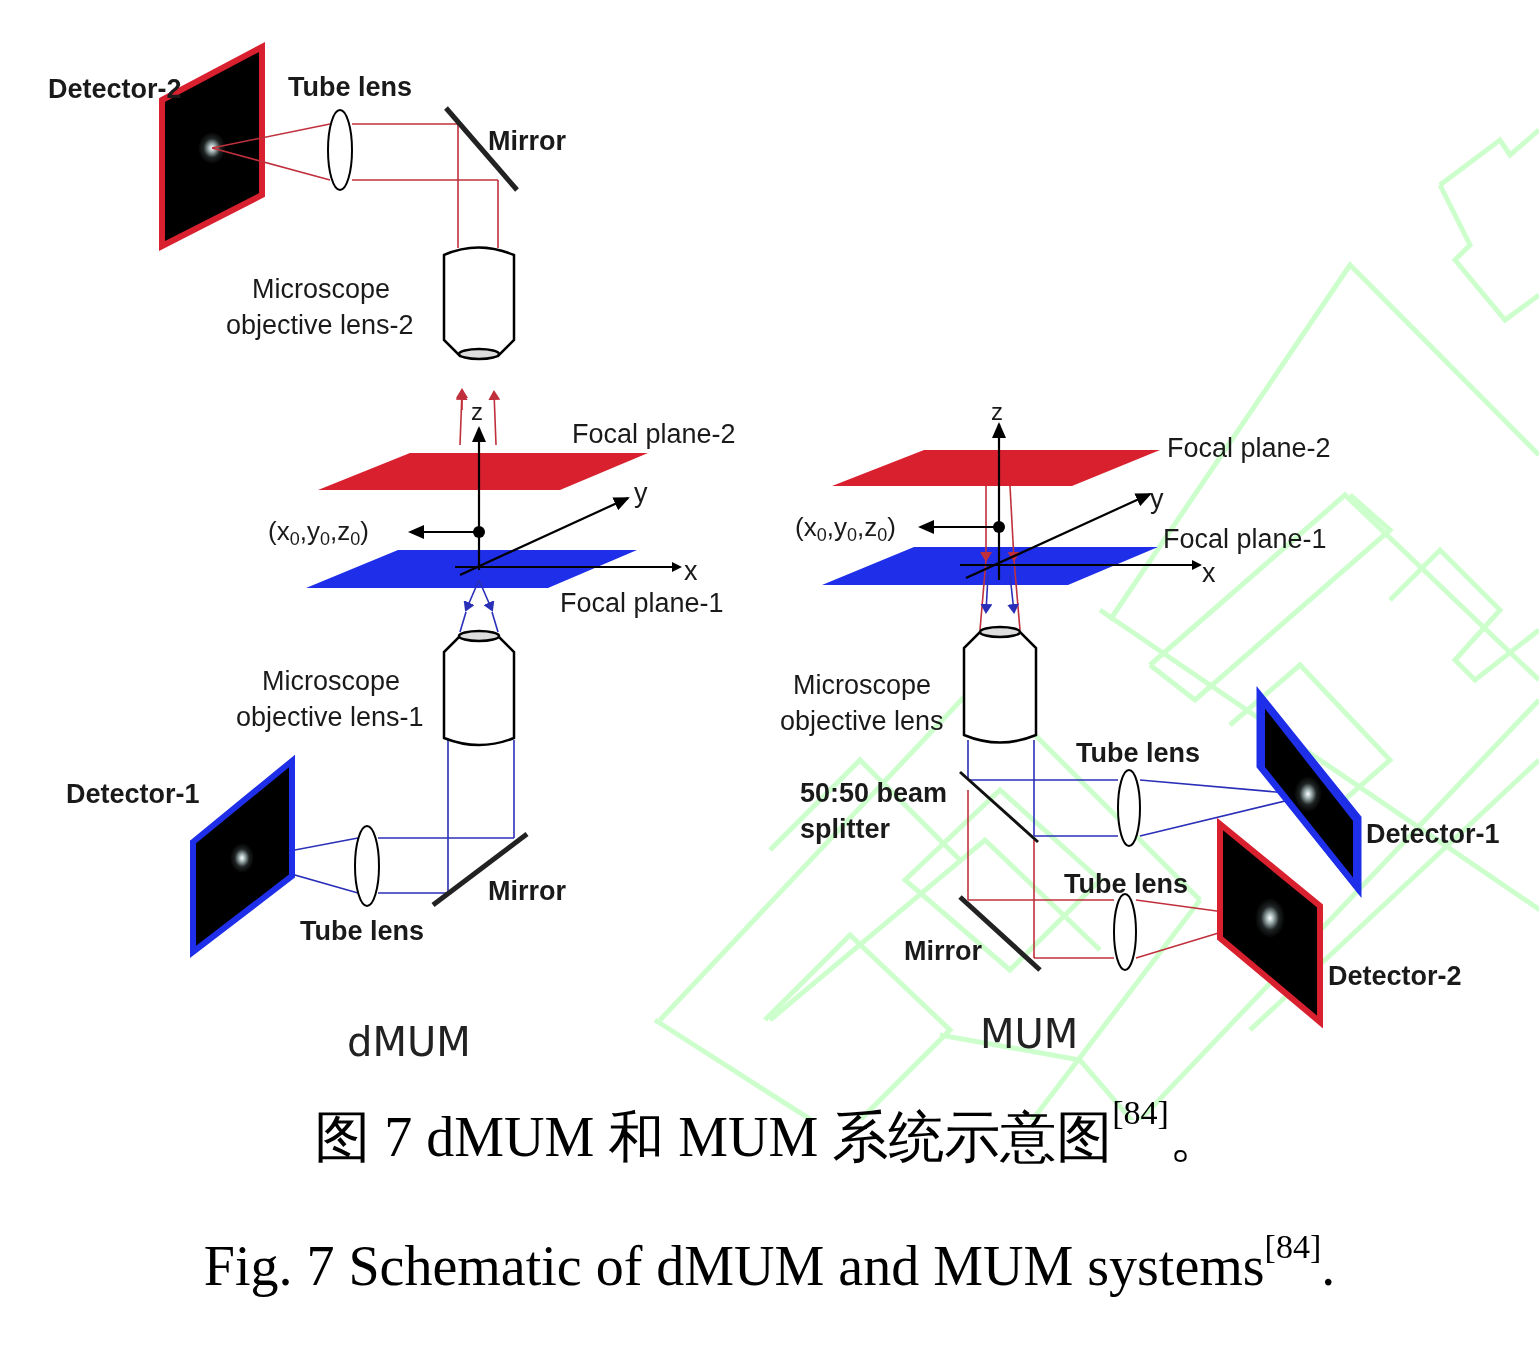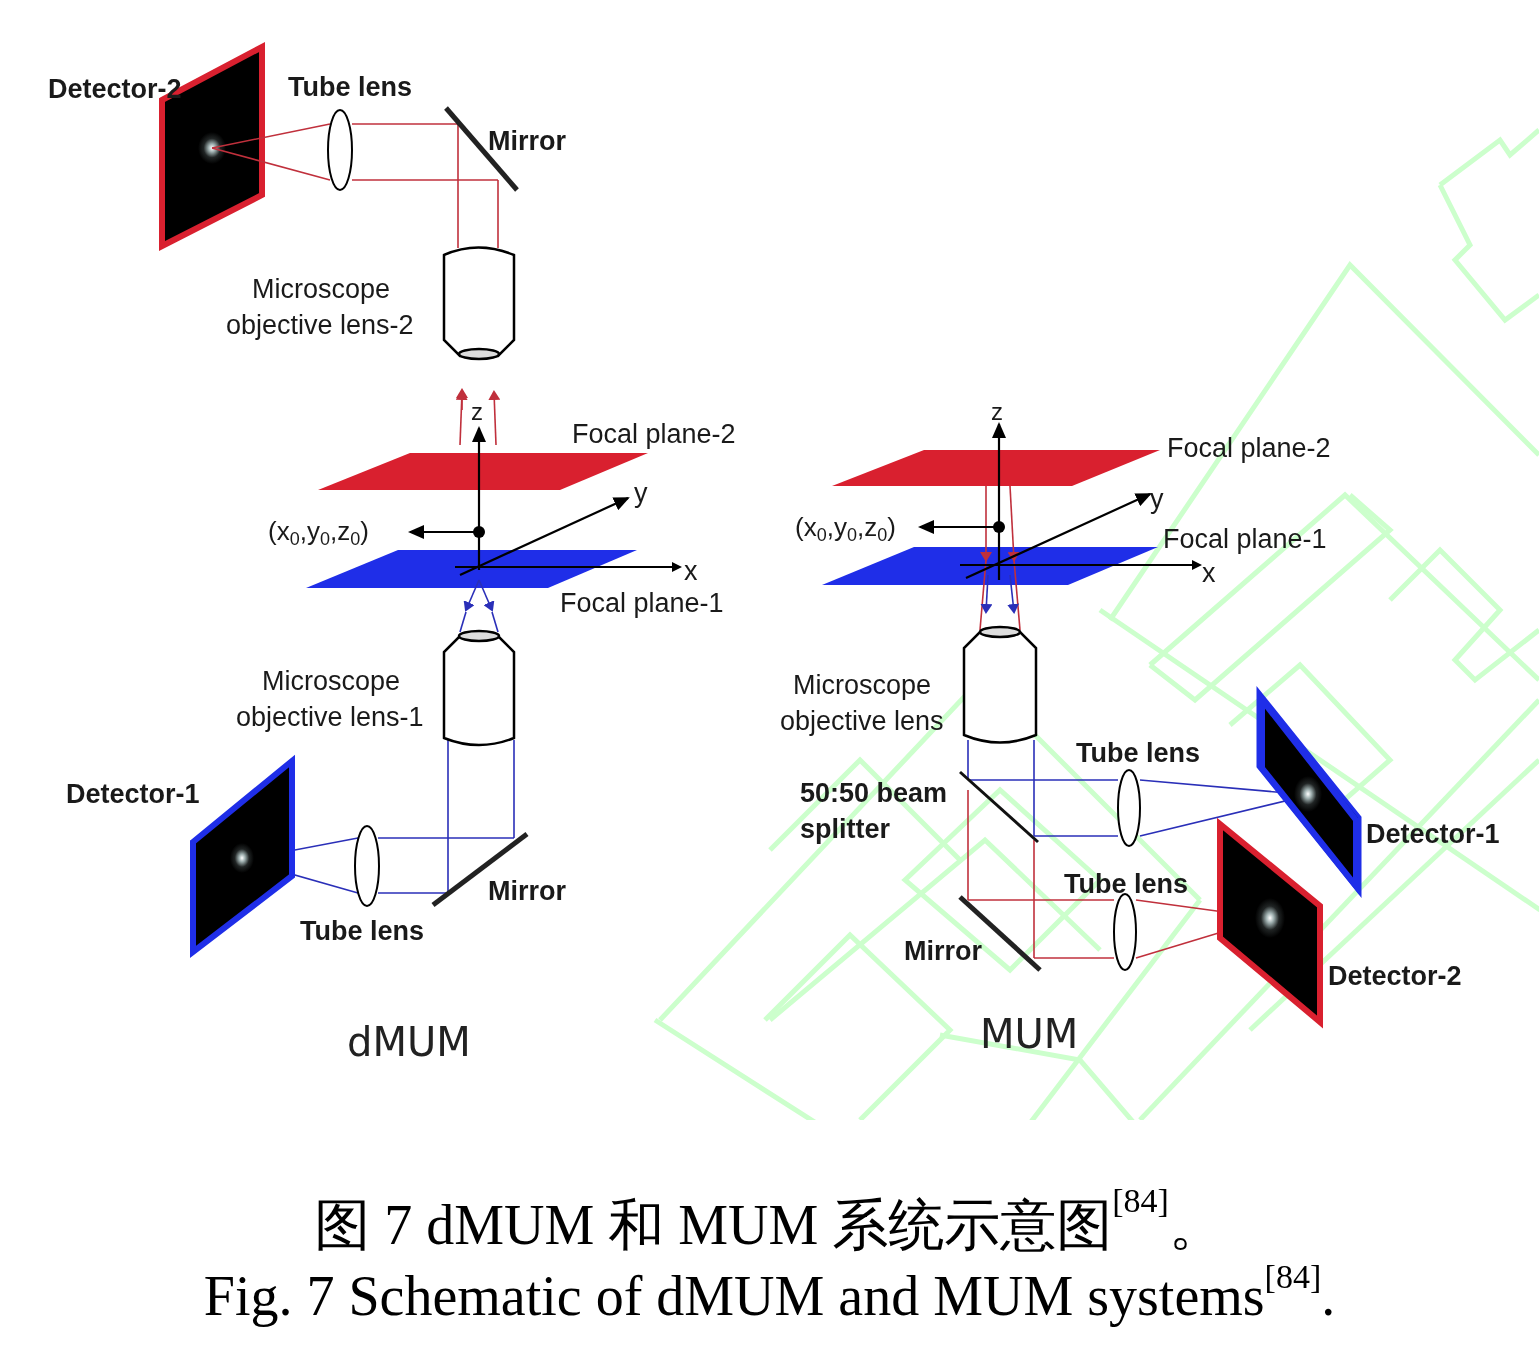--- a/index.html
+++ b/index.html
@@ -1,22 +1,22 @@
 <!DOCTYPE html>
 <html><head>
   <meta charset="utf-8">
   <style>
     html, body { margin:0; padding:0; background:#ffffff; }
     body { width:1539px; height:1360px; position:relative; overflow:hidden; font-family:"Liberation Sans", sans-serif; }
     #fig { position:absolute; left:0; top:0; }
     .lbl { font-family:"Liberation Sans", sans-serif; fill:#1a1a1a; }
     .bold { font-weight:bold; }
     .cap { position:absolute; left:0; width:1539px; text-align:center; font-family:"Liberation Serif", serif; color:#000; }
-    #cap-cn { top:1188px; font-size:56px; }
-    #cap-en { top:1264px; font-size:56px; }
+    #cap-cn { top:1100px; font-size:56px; }
+    #cap-en { top:1234px; font-size:56px; }
     sup { font-size:34px; vertical-align:top; position:relative; top:-6px; }
   </style>
 </head>
 <body>
 
 <svg id="fig" width="1539" height="1120" viewBox="0 0 1539 1120">
   <defs>
     <marker id="ab" markerWidth="10" markerHeight="10" refX="8" refY="5" orient="auto" markerUnits="userSpaceOnUse">
       <path d="M0,0 L10,5 L0,10 z" fill="#000"></path>
     </marker>

